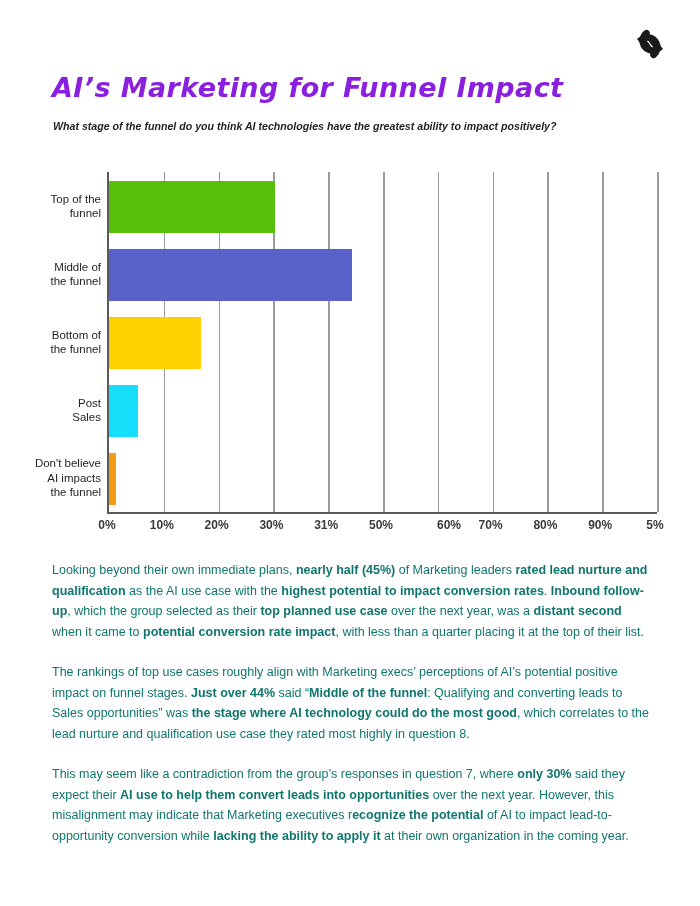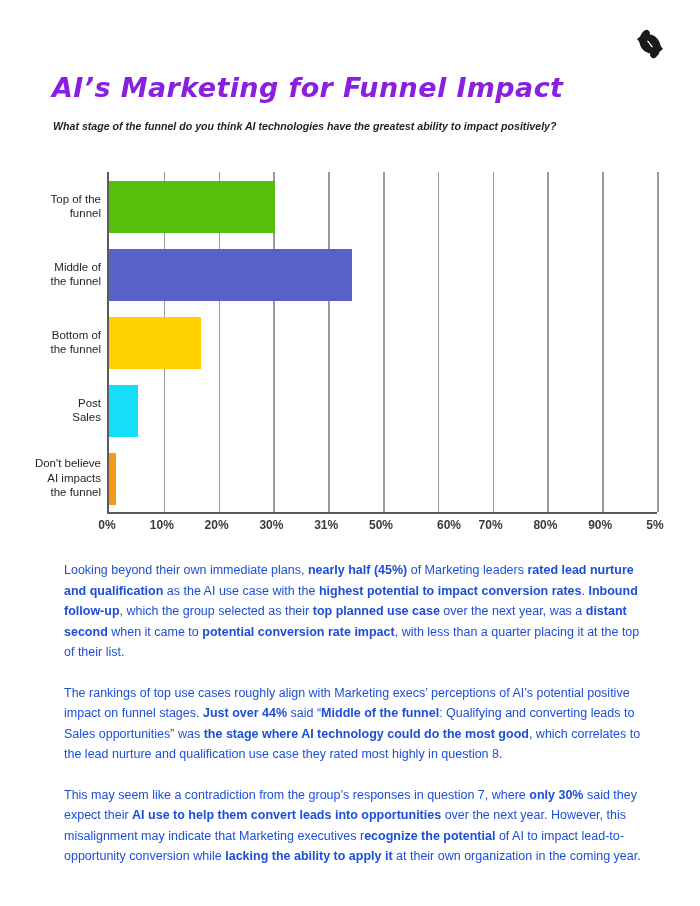--- a/index.html
+++ b/index.html
@@ -119,22 +119,22 @@
   
   .body-copy {
     position: absolute;
     left: 52px;
     top: 560px;
     width: 600px;
   }
   .para {
     font-size: 12.5px;
     line-height: 20.5px;
-    color: #1d4ed8;
-    margin: 0 0 20px 12px;
+    color: #0f766e;
+    margin: 0 0 20px 0;
     text-align: left;
   }
   .para b { font-weight: bold; }
 </style>
 </head>
 <body>
 
 <div class="logo">
   <svg viewBox="0 0 100 100" width="44" height="44" aria-hidden="true">
     <g fill="none" stroke="#1a1a1a" stroke-width="15" stroke-linecap="round">

